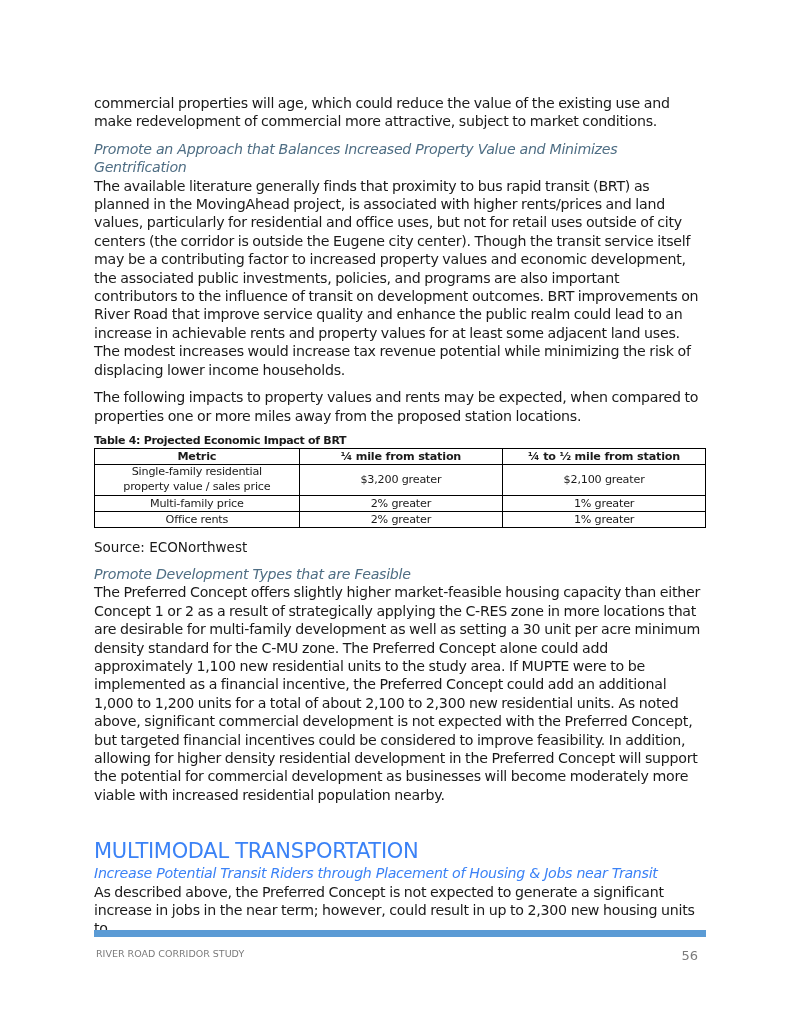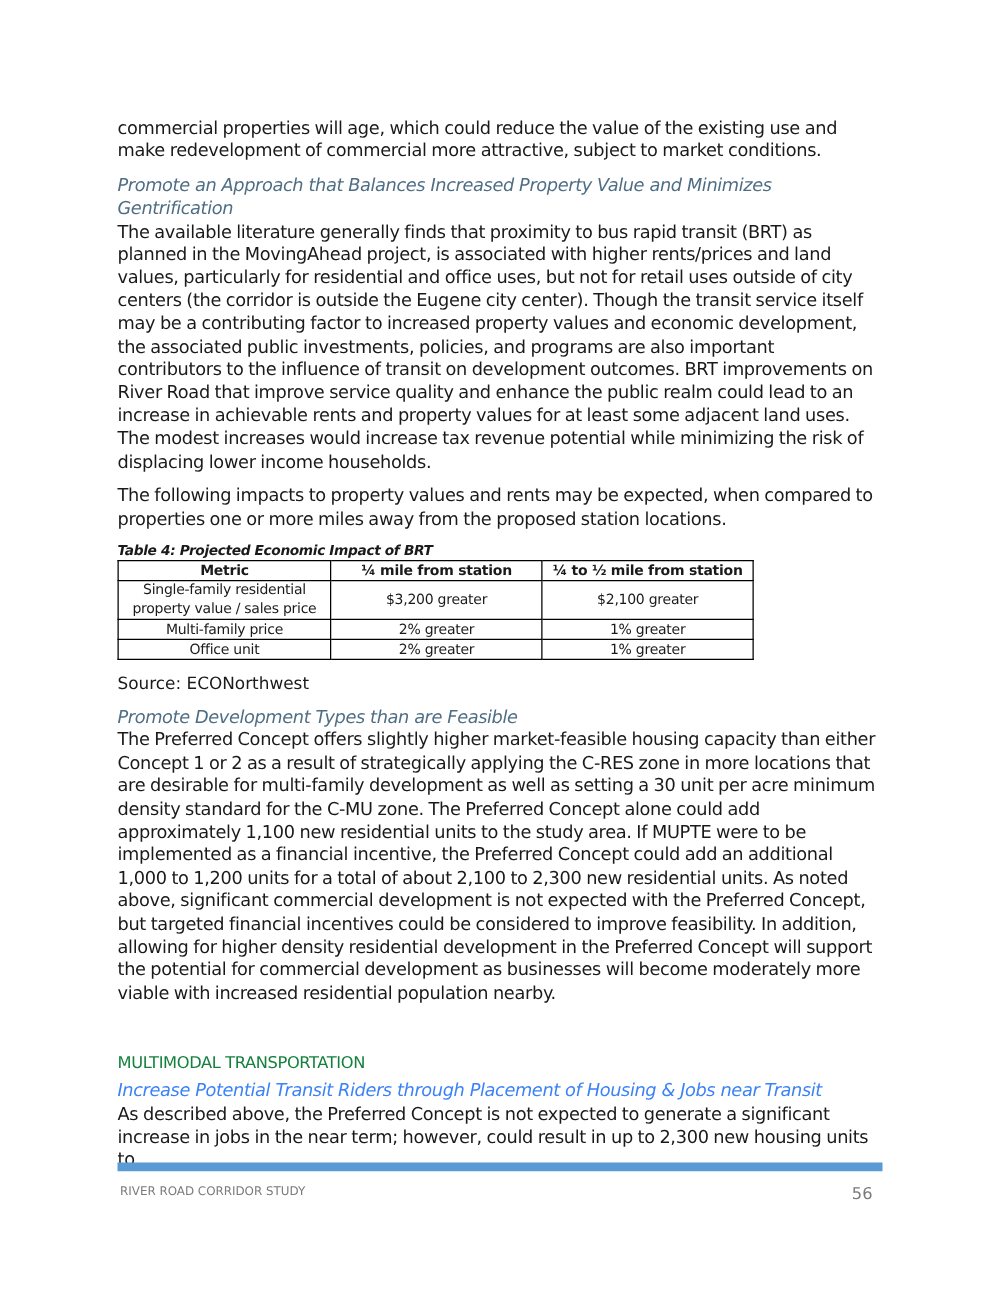--- a/index.html
+++ b/index.html
@@ -2,28 +2,28 @@
 <html><head>
   <meta charset="utf-8">
   <style>
     html, body { margin: 0; padding: 0; background: #ffffff; }
     body { width: 800px; height: 1035px; position: relative; overflow: hidden;
       font-family: "DejaVu Sans", sans-serif; color: #1a1a1a; }
     .page { position: absolute; left: 94px; top: 94px; width: 612px; }
     p.body { margin: 0; font-size: 14.2px; line-height: 18.4px; letter-spacing: -0.25px; word-spacing: -0.5px; }
     p.gap { margin-top: 9px; }
     .subhead { margin: 9px 0 0 0; font-style: italic; color: #4f6e84; font-size: 14.2px; line-height: 18.4px; letter-spacing: -0.3px; }
-    .table-caption { margin-top: 9px; font-size: 11px; font-weight: bold; font-style: italic; line-height: 13px; letter-spacing: -0.3px; }
-    table.econ { border-collapse: collapse; width: 509px; font-size: 11.2px; margin-top: 1px; letter-spacing: -0.2px; padding-left: 23px; }
+    .table-caption { margin-top: 9px; font-size: 11px; font-weight: bold; line-height: 13px; letter-spacing: -0.3px; }
+    table.econ { border-collapse: collapse; width: 612px; font-size: 11.2px; margin-top: 1px; letter-spacing: -0.2px; padding-left: 23px; }
     table.econ th, table.econ td { border: 1px solid #000; text-align: center; padding: 0 2px; line-height: 15px; }
     table.econ th { font-weight: bold; height: 15px; }
     table.econ td { height: 15px; }
     table.econ td.tall { height: 30px; line-height: 14.5px; }
     .source { font-size: 13.5px; line-height: 17px; margin-top: 11px; }
-    .section-title { margin-top: 37px; font-size: 13px; color: #15803d; letter-spacing: -0.3px; line-height: 20px; }
+    .section-title { margin-top: 37px; font-size: 21px; color: #3b82f6; letter-spacing: -0.3px; line-height: 20px; }
     .subhead2 { margin: 3px 0 0 0; font-style: italic; color: #3b82f6; font-size: 14.2px; line-height: 18.4px; letter-spacing: -0.3px; }
     .footer-bar { position: absolute; left: 94px; top: 930px; width: 612px; height: 7px; background: #5b9bd5; }
     .footer-title { position: absolute; left: 96px; top: 948px; font-size: 9.5px; color: #7a7a7a; letter-spacing: 0px; }
     .footer-page { position: absolute; right: 102px; top: 948px; font-size: 13px; color: #7a7a7a; }
   </style>
 </head>
 <body>
 
 <div class="page">
   <p class="body">commercial properties will age, which could reduce the value of the existing use and make redevelopment of commercial more attractive, subject to market conditions.</p>
@@ -54,29 +54,29 @@
         </td>
         <td class="tall">$3,200 greater</td>
         <td class="tall">$2,100 greater</td>
       </tr>
       <tr>
         <td>Multi-family price</td>
         <td>2% greater</td>
         <td>1% greater</td>
       </tr>
       <tr>
-        <td>Office unit</td>
+        <td>Office rents</td>
         <td>2% greater</td>
         <td>1% greater</td>
       </tr>
     </tbody>
   </table>
   <div class="source">Source: ECONorthwest</div>
 
-  <p class="subhead">Promote Development Types than are Feasible</p>
+  <p class="subhead">Promote Development Types that are Feasible</p>
   <p class="body">The Preferred Concept offers slightly higher market-feasible housing capacity than either Concept 1 or 2 as a result of strategically applying the C-RES zone in more locations that are desirable for multi-family development as well as setting a 30 unit per acre minimum density standard for the C-MU zone. The Preferred Concept alone could add approximately 1,100 new residential units to the study area. If MUPTE were to be implemented as a financial incentive, the Preferred Concept could add an additional 1,000 to 1,200 units for a total of about 2,100 to 2,300 new residential units. As noted above, significant commercial development is not expected with the Preferred Concept, but targeted financial incentives could be considered to improve feasibility. In addition, allowing for higher density residential development in the Preferred Concept will support the potential for commercial development as businesses will become moderately more viable with increased residential population nearby.</p>
 
   <div class="section-title">MULTIMODAL TRANSPORTATION</div>
   <p class="subhead2">Increase Potential Transit Riders through Placement of Housing &amp; Jobs near Transit</p>
   <p class="body">As described above, the Preferred Concept is not expected to generate a significant increase in jobs in the near term; however, could result in up to 2,300 new housing units to</p>
 </div>
 
 <div class="footer-bar"></div>
 <div class="footer-title">RIVER ROAD CORRIDOR STUDY</div>
 <div class="footer-page">56</div>

